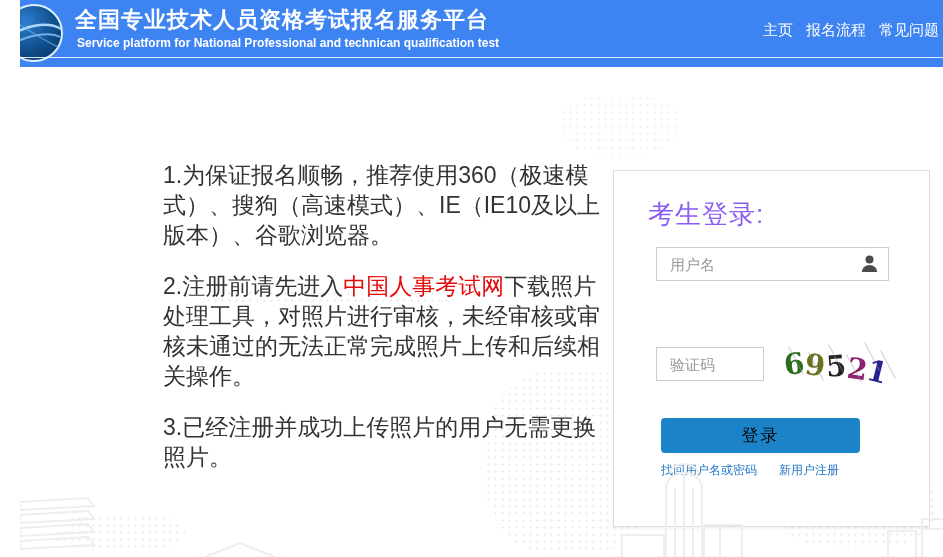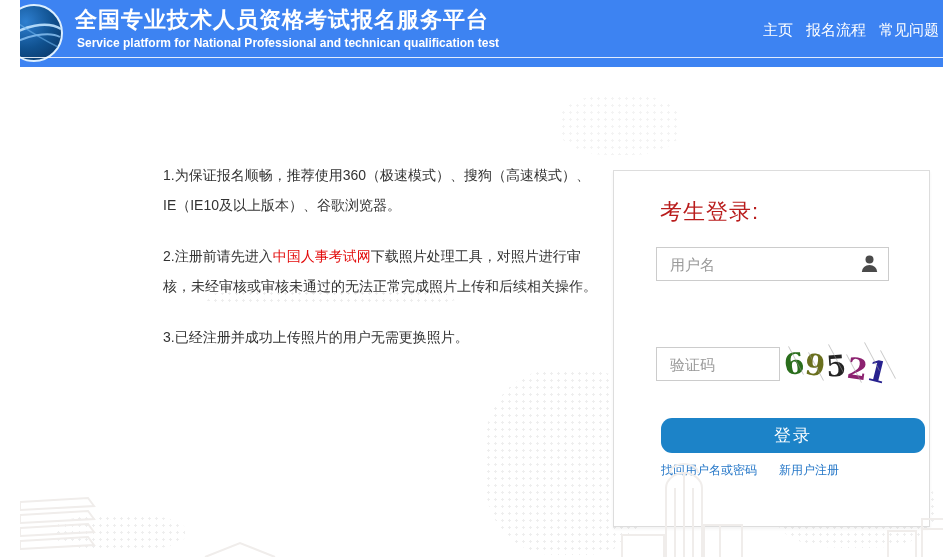--- a/index.html
+++ b/index.html
@@ -27,40 +27,40 @@
   .dots{position:absolute;background-image:radial-gradient(#ebebeb 1px, transparent 1.3px);background-size:7px 7px;opacity:.8;z-index:0;border-radius:40%;}
   .dots.d1{left:185px;top:290px;width:250px;height:16px;}
   .dots.d2{left:465px;top:370px;width:170px;height:185px;}
   .dots.d3{left:755px;top:468px;width:160px;height:80px;}
   .dots.d4{left:35px;top:515px;width:130px;height:35px;}
   .dots.d5{left:540px;top:95px;width:120px;height:60px;opacity:.55;}
   .buildings{position:absolute;left:0;top:457px;width:943px;height:100px;z-index:6;pointer-events:none;}
   
   .tips{position:absolute;left:143px;top:160px;width:438px;z-index:2;}
   .tips h2{font-size:21px;font-weight:bold;color:#333;margin-bottom:22px;}
-  .tips p{font-size:14px;line-height:30px;color:#333;margin-bottom:21px;}
+  .tips p{font-size:23px;line-height:30px;color:#333;margin-bottom:21px;}
   .red-link{color:var(--link-red);text-decoration:none;cursor:pointer;}
   
   .card{position:absolute;left:593px;top:170px;width:317px;height:357px;background:#fff;
         border:1px solid #ddd;box-shadow:0 2px 3px rgba(0,0,0,.05);z-index:2;}
-  .card h3{position:absolute;left:46px;top:26px;font-size:22px;font-weight:400;color:#b91c1c;letter-spacing:1px;}
+  .card h3{position:absolute;left:34px;top:26px;font-size:26px;font-weight:400;color:#8b5cf6;letter-spacing:1px;}
   .field{position:absolute;left:42px;width:233px;height:34px;}
   .field.username{top:76px;}
   .field.password{top:126px;}
-  .field.captcha{top:176px;width:124px;}
+  .field.captcha{top:176px;width:108px;}
   .field input{width:100%;height:100%;border:1px solid #ccc;background:#fff;font-size:15px;
                padding:0 32px 0 13px;color:#555;outline:none;font-family:"Liberation Sans",sans-serif;}
   .field.captcha input{padding-right:13px;}
   .field input::placeholder{color:#999;opacity:1;}
   .field .ficon{position:absolute;right:11px;top:8px;width:17px;height:18px;}
   .captcha-img{position:absolute;left:164px;top:171px;width:120px;height:47px;cursor:pointer;overflow:hidden;}
   .cap-digit{display:inline-block;font-family:"DejaVu Serif", serif;font-weight:bold;font-size:29px;line-height:44px;margin-right:1px;}
   .cap-line{position:absolute;width:32px;height:1px;background:#9a9a9a;opacity:.55;transform:rotate(62deg);}
-  .login-btn{position:absolute;left:47px;top:247px;width:264px;height:35px;background:var(--button-bg);
-             color:#ffffff;font-size:17px;border:none;border-radius:11px;cursor:pointer;letter-spacing:2px;
+  .login-btn{position:absolute;left:47px;top:247px;width:199px;height:35px;background:var(--button-bg);
+             color:#000000;font-size:17px;border:none;border-radius:4px;cursor:pointer;letter-spacing:2px;
              font-family:"Liberation Sans",sans-serif;}
   .card-links{position:absolute;left:47px;top:291px;display:flex;gap:22px;white-space:nowrap;}
   .card-links a{font-size:12px;color:var(--link-blue);text-decoration:none;cursor:pointer;text-align:center;}
 </style>
 </head>
 <body>
 
 <div class="page">
 
   <div class="dots d1"></div>

